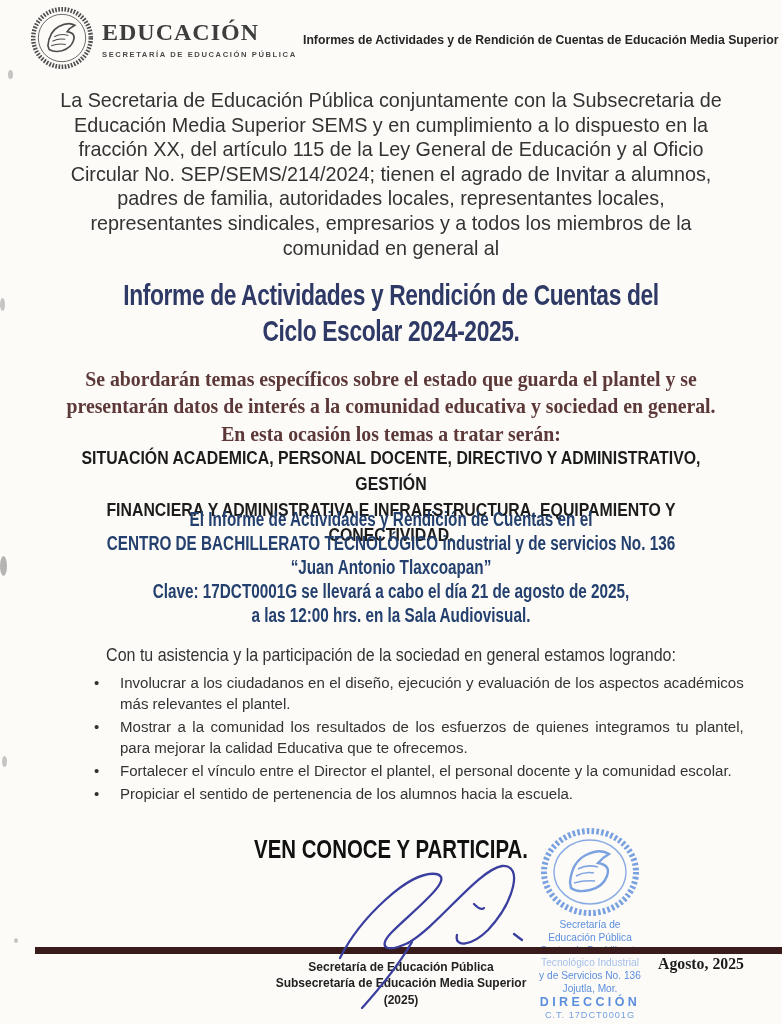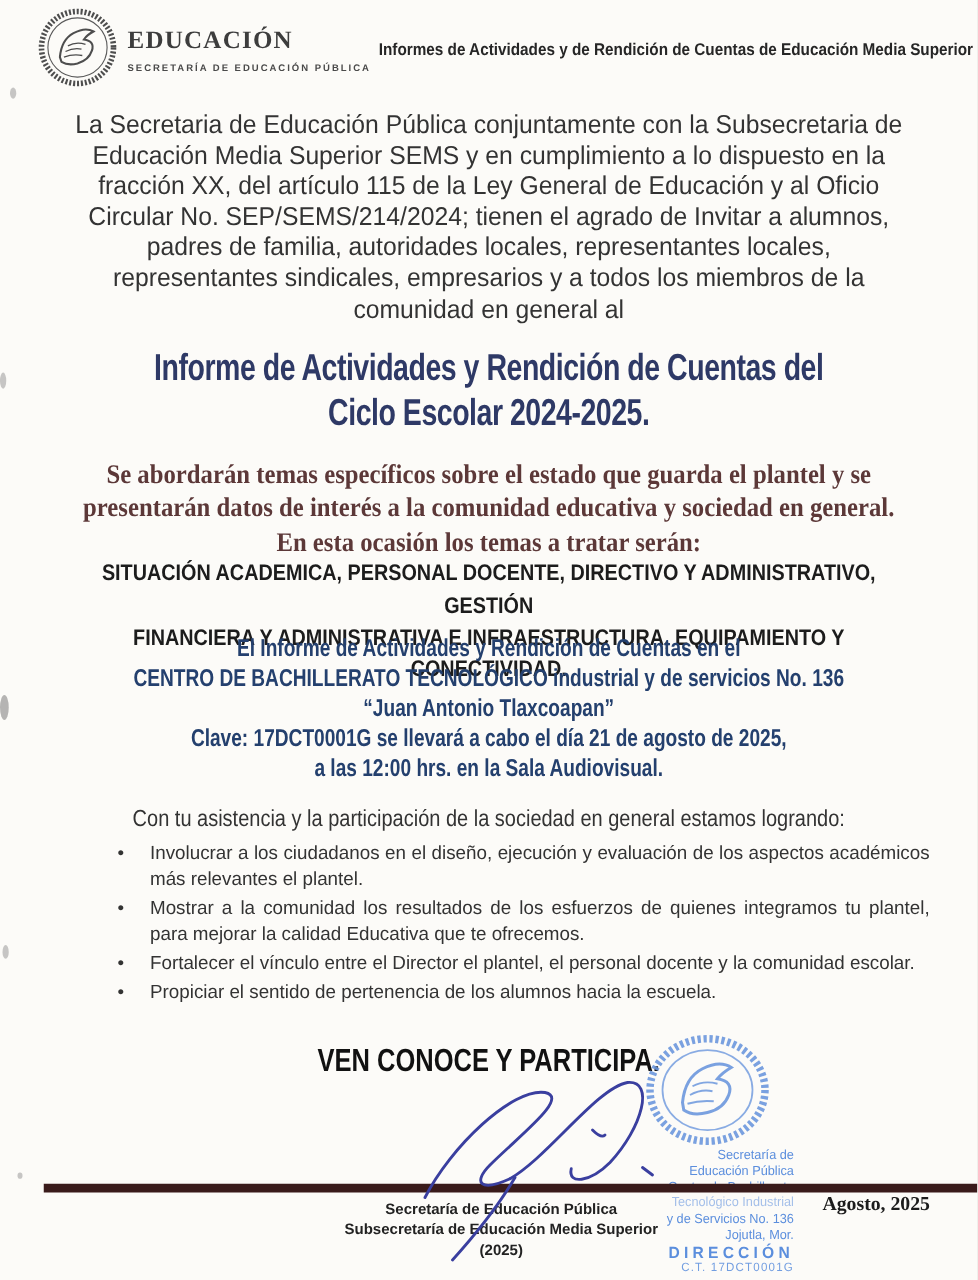--- a/index.html
+++ b/index.html
@@ -10,21 +10,21 @@
     background:#fcfbf8;
     overflow:hidden;
     font-family:"Liberation Sans", sans-serif;
     color:#2f2f2f;
   }
   
   .logo{position:absolute;left:30px;top:6px;display:flex;align-items:center;gap:8px;}
   .logo-text{display:flex;flex-direction:column;}
   .logo-title{
     font-family:"Liberation Serif", serif;
-    font-weight:bold;font-size:20px;letter-spacing:1px;color:#3d3d3d;line-height:30px;
+    font-weight:bold;font-size:24px;letter-spacing:1px;color:#3d3d3d;line-height:30px;
   }
   .logo-subtitle{
     font-size:7.6px;font-weight:bold;letter-spacing:1.6px;color:#4a4a4a;margin-top:3px;
   }
   .banner{
     position:absolute;left:278px;top:32px;width:500px;
     font-size:13.6px;font-weight:bold;color:#262626;text-align:center;
     transform:scaleX(0.9);transform-origin:center top;white-space:nowrap;
   }
   
@@ -60,21 +60,21 @@
   .bullet-text{flex:1;text-align:justify;transform:scaleX(0.99);transform-origin:left top;}
   
   .slogan{position:absolute;top:835px;left:0;width:782px;text-align:center;
     font-size:25.5px;font-weight:bold;color:#111;letter-spacing:0px;
     transform:scaleX(0.8);transform-origin:center top;white-space:nowrap;}
   .date{position:absolute;right:38px;top:955px;
     font-family:"Liberation Serif", serif;font-size:15.8px;font-weight:bold;color:#1c1c1c;}
   
   .signature{position:absolute;left:316px;top:842px;z-index:5;}
   
-  .stamp{position:absolute;left:494px;top:828px;width:144px;text-align:right;z-index:1;}
+  .stamp{position:absolute;left:518px;top:828px;width:144px;text-align:center;z-index:1;}
   .stamp-seal{display:block;margin:0 auto;}
   .stamp-lines{margin-top:2px;color:#5b8edd;font-size:10.6px;line-height:12.8px;}
   .stamp-line{white-space:nowrap;transform:scaleX(0.96);transform-origin:center top;}
   .stamp-faded{opacity:0.55;}
   .stamp-direccion{font-size:13px;font-weight:bold;letter-spacing:3.5px;margin-top:1px;}
   .stamp-ct{font-size:9.6px;letter-spacing:1px;opacity:0.85;}
   
   .bar{position:absolute;left:35px;right:0;top:947px;height:7px;background:#3a1b1b;z-index:3;}
   .footer{position:absolute;top:959px;left:10px;width:782px;text-align:center;z-index:2;
     font-size:12px;font-weight:bold;color:#222;line-height:16.4px;}

